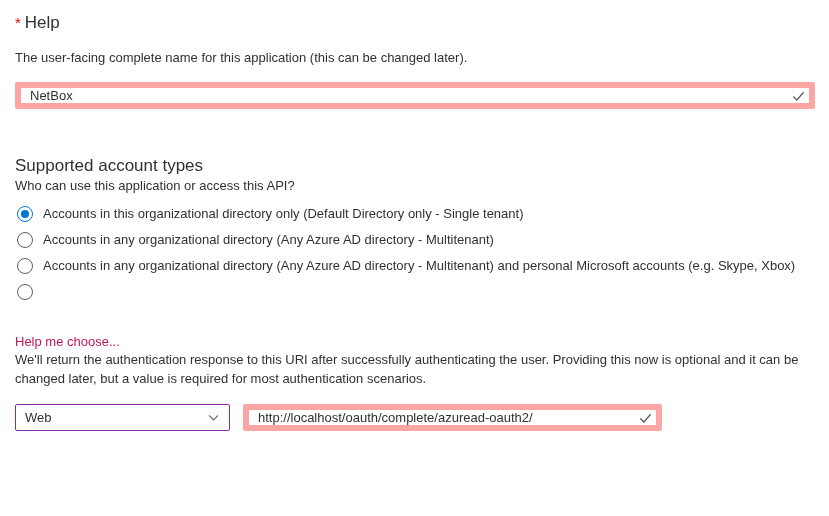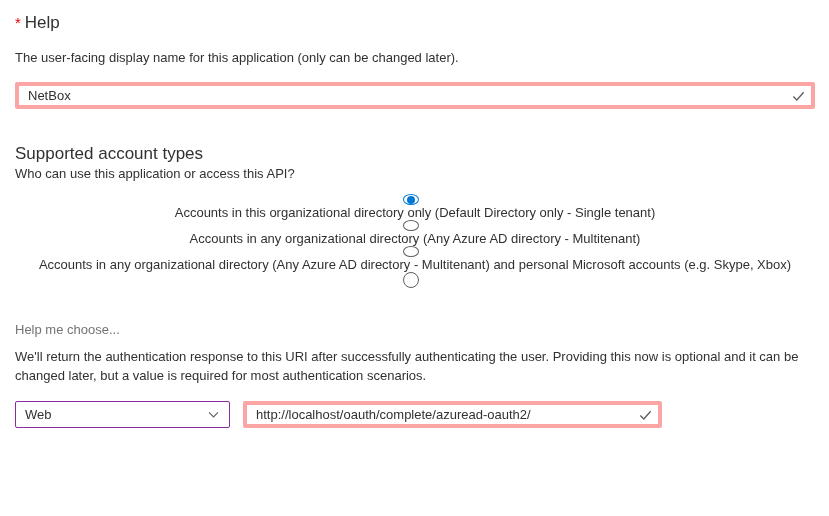--- a/index.html
+++ b/index.html
@@ -27,49 +27,48 @@
   .name-desc { margin-top: 15px; }
   .name-input-wrap {
     margin-top: 15px;
     position: relative;
     width: 800px;
     height: 27px;
   }
   .text-field {
     width: 100%;
     height: 100%;
-    border: 4px solid #fca5a5;
+    border: 6px solid #fca5a5;
     border-radius: 2px;
     background: #fff;
     font-family: "Liberation Sans", sans-serif;
     font-size: 13px;
     color: #323130;
     padding: 0 30px 0 9px;
     outline: none;
   }
   .field-check {
     position: absolute;
     right: 9px;
     top: 50%;
     transform: translateY(-50%);
     display: flex;
     align-items: center;
     pointer-events: none;
   }
 
   
-  .account-title { margin-top: 34px; }
+  .account-title { margin-top: 46px; }
   .account-question { margin-top: 0; }
   .radio-group { margin-top: 11px; }
   .radio-option {
     display: flex;
-    align-items: center;
+    align-items: flex-start;
     height: 26px;
     cursor: pointer;
-    flex-direction: column;
   }
   .radio-circle {
     width: 16px;
     height: 16px;
     min-width: 16px;
     border-radius: 50%;
     border: 1px solid #605e5c;
     background: #fff;
     display: flex;
     align-items: center;
@@ -83,28 +82,28 @@
     background: transparent;
   }
   .radio-option.selected .radio-circle { border-color: #0078d4; border-width: 1.5px; }
   .radio-option.selected .radio-dot { background: #0078d4; }
   .radio-label { font-size: 13px; color: #323130; }
 
   .help-link {
     display: inline-block;
     margin-top: 24px;
     font-size: 13px;
-    color: #737373;
+    color: #be185d;
     text-decoration: none;
     cursor: pointer;
   }
 
   
   .redirect-title { margin-top: 47px; }
-  .redirect-desc { margin-top: 9px; line-height: 19px; max-width: 804px; }
+  .redirect-desc { margin-top: 0; line-height: 19px; max-width: 804px; }
 
   .redirect-controls {
     margin-top: 16px;
     display: flex;
     align-items: center;
   }
   .platform-select {
     position: relative;
     width: 215px;
     height: 27px;
@@ -127,21 +126,21 @@
 </style>
 </head>
 <body>
 
 <div class="page">
 
   
   <div class="section-title name-title">
     <span class="required-marker">*</span><span>Help</span>
   </div>
-  <div class="description name-desc">The user-facing display name for this application (only can be changed later).</div>
+  <div class="description name-desc">The user-facing complete name for this application (this can be changed later).</div>
   <div class="name-input-wrap">
     <input class="text-field" type="text" value="NetBox" style="">
     <span class="field-check">
       <svg width="15" height="15" viewBox="0 0 16 16">
           <path d="M2.5 8.5 L6.2 12.2 L13.5 4" fill="none" stroke="#605e5c" stroke-width="1.4"></path>
         </svg>
     </span>
   </div>
 
   

